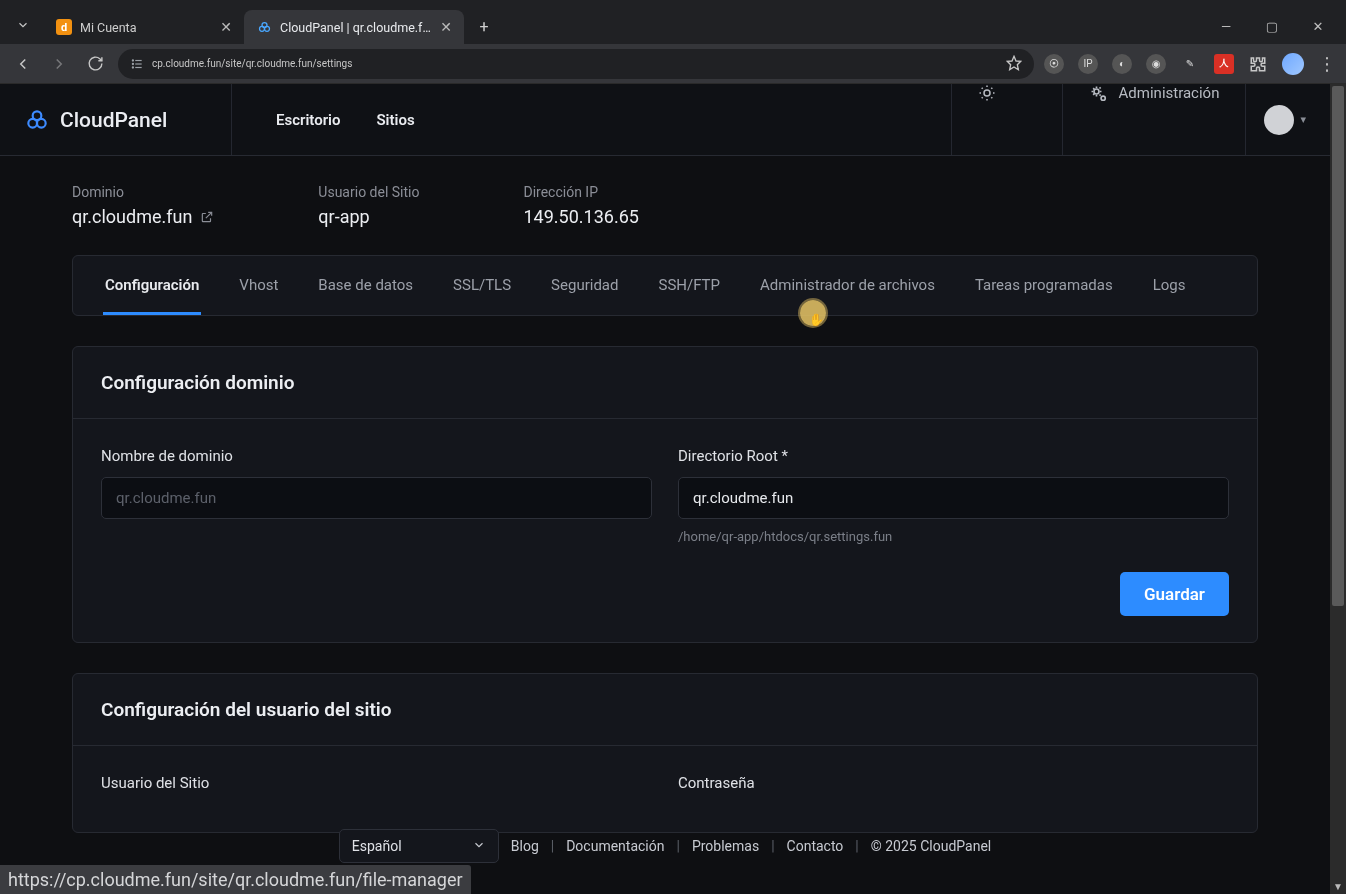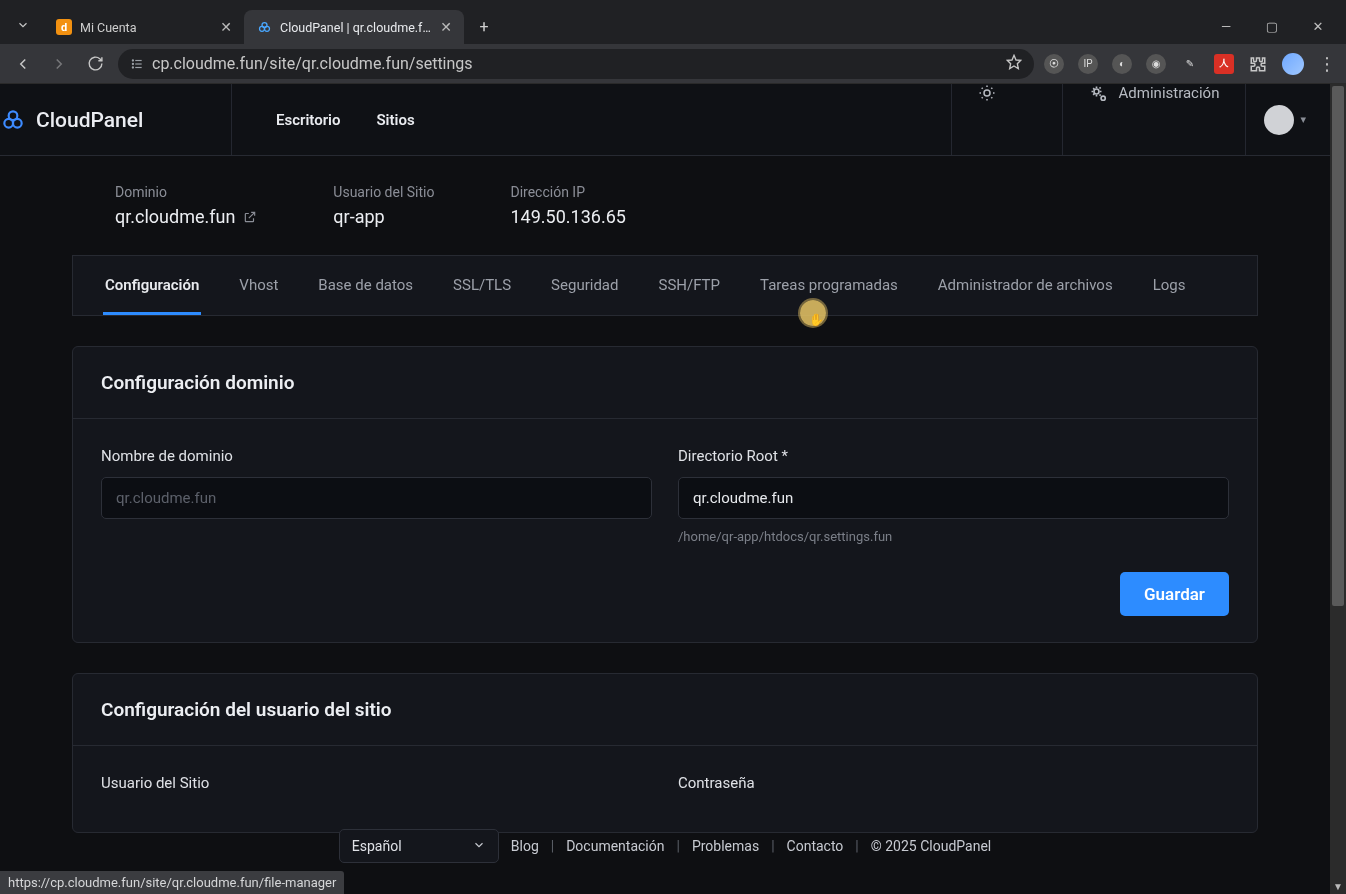--- a/index.html
+++ b/index.html
@@ -14,57 +14,57 @@
   .tab .favicon.orange { background:#f29111; color:#fff; font-size:11px; font-weight:bold;}
   .tab .favicon.blue svg { width:15px; height:15px; }
   .tab .title { flex:1; white-space:nowrap; overflow:hidden; text-overflow:ellipsis; }
   .tab .close { color:#bbb; font-size:14px; cursor:default;}
   .newtab { width:28px; height:28px; display:flex; align-items:center; justify-content:center; color:#cfcfcf; font-size:16px; margin-left:6px; margin-bottom:4px; cursor:default;}
   .window-controls { margin-left:auto; display:flex; gap:6px; margin-bottom:4px;}
   .window-controls div { width:40px; height:28px; display:flex; align-items:center; justify-content:center; color:#bfbfbf; font-size:13px;}
 
   .urlbar-row { height:40px; background:#35363a; display:flex; align-items:center; padding:0 10px; gap:10px; border-bottom:1px solid #2a2a2a;}
   .urlbar-row .navbtn { width:26px; height:26px; display:flex; align-items:center; justify-content:center; color:#bfbfbf; }
-  .urlbar { flex:1; height:30px; background:#202124; border-radius:15px; display:flex; align-items:center; padding:0 12px; color:#c7c7c7; font-size:16px; gap:8px;}
+  .urlbar { flex:1; height:30px; background:#202124; border-radius:15px; display:flex; align-items:center; padding:0 12px; color:#c7c7c7; font-size:10px; gap:8px;}
   .urlbar .secure { display:flex; align-items:center; gap:6px; color:#9aa0a6;}
   .ext-icons { display:flex; align-items:center; gap:14px; }
   .ext-icons .ext { width:20px; height:20px; border-radius:50%; background:#555; display:flex; align-items:center; justify-content:center; font-size:10px; color:#ddd;}
   .ext-icons .ext.red { background:#d93025; border-radius:3px; color:#fff; font-size:9px; font-weight:bold;}
   .ext-icons .avatar { width:22px; height:22px; border-radius:50%; background:linear-gradient(135deg,#6fa8ff,#a0c8ff);}
   .ext-icons .menu { font-size:18px; color:#c7c7c7; }
 
   
   .viewport { position:absolute; top:84px; bottom:0; left:0; right:16px; overflow:auto; background:#0e0f12; }
   .page-scrollbar { position:absolute; top:84px; bottom:0; right:0; width:16px; background:#2b2b2b; }
   .page-scrollbar .thumb { position:absolute; top:2px; left:2px; right:2px; height:520px; background:#5a5a5a; border-radius:2px; }
   .page-scrollbar .arrow { position:absolute; left:0; right:0; height:16px; display:flex; align-items:center; justify-content:center; color:#bbb; font-size:10px; background:#2b2b2b;}
   .page-scrollbar .arrow.up{ top:0; }
   .page-scrollbar .arrow.down{ bottom:0; }
 
   
   .app-header { height:72px; display:flex; align-items:center; border-bottom:1px solid #272a32; background:#0f1115;}
-  .brand { width:232px; display:flex; align-items:center; gap:10px; height:100%; border-right:1px solid #242730;}
+  .brand { width:232px; display:flex; align-items:center; gap:10px; padding-left:24px; height:100%; border-right:1px solid #242730;}
   .brand svg { width:26px; height:26px; }
   .brand .name { font-size:21px; font-weight:500; color:#ebedf2;}
   .mainnav { display:flex; gap:36px; padding-left:44px; height:100%; align-items:center;}
   .mainnav a { color:#e9ebef; font-weight:600; font-size:15px; text-decoration:none;}
   .header-right { margin-left:auto; display:flex; align-items:stretch; height:100%;}
   .header-right .cell { display:flex; gap:10px; padding:0 26px; border-left:1px solid #242730; color:#b7bbc2; font-size:15px;margin-left:40px;}
   .header-right .avatar-wrap { display:flex; align-items:center; padding:0 24px 0 18px; border-left:1px solid #242730; gap:6px;}
   .header-right .avatar { width:30px;height:30px;border-radius:50%;background:#d0d2d6;}
   .header-right .caret { color:#8a8e96; font-size:11px;}
 
   
   .page { padding:28px 72px 120px 72px; }
-  .info-row { display:flex; gap:76px; margin-bottom:28px;margin-left:43px;}
+  .info-row { display:flex; gap:104px; margin-bottom:28px;}
   .info-block .label { font-size:14px; color:#8b8e97; margin-bottom:6px; }
   .info-block .value { font-size:18px; color:#eceef2; display:flex; align-items:center; gap:8px;}
   .info-block .value svg{ width:14px; height:14px; color:#8b8e97;}
 
-  .tabs-card { background:#14161c; border:1px solid #272a32; border-radius:0; padding:0 0; margin-bottom:30px;}
+  .tabs-card { background:#14161c; border:1px solid #272a32; border-radius:6px; padding:0 0; margin-bottom:30px;}
   .tabs-card .tabs { display:flex; gap:36px; padding:0 30px; }
   .tabs-card .tabbtn { padding:20px 2px 18px 2px; color:#9ca0a9; font-size:15px; cursor:default; border-bottom:3px solid transparent; white-space:nowrap;}
   .tabs-card .tabbtn.active { color:#e9ebef; font-weight:600; border-bottom-color:#2d8cff; }
 
   .panel { background:#14161c; border:1px solid #272a32; border-radius:6px; margin-bottom:30px; }
   .panel-header { padding:24px 28px; border-bottom:1px solid #272a32; font-size:19px; font-weight:600; color:#eceef2; }
   .panel-body { padding:28px; }
   .form-grid { display:grid; grid-template-columns:1fr 1fr; gap:26px 26px; }
   .form-group label { display:block; font-size:15px; color:#dfe1e6; margin-bottom:12px;}
   .input { width:100%; height:42px; background:#0c0e13; border:1px solid #2d3039; border-radius:5px; padding:0 14px; color:#e6e8ec; font-size:15px;}
@@ -73,21 +73,21 @@
   .panel-actions { display:flex; justify-content:flex-end; padding:0 28px 26px 28px;}
   .btn-primary { background:#2d8cff; color:#fff; border:none; border-radius:5px; padding:12px 24px; font-size:17px; font-weight:600; cursor:default;}
 
   
   .footerbar { position:absolute; bottom:28px; left:0; right:16px; height:40px; display:flex; align-items:center; justify-content:center; gap:12px; color:#c7cad1; font-size:14px; background:transparent; z-index:5;}
   .footerbar .lang { width:160px; height:34px; background:#14161c; border:1px solid #2d3039; border-radius:5px; display:flex; align-items:center; justify-content:space-between; padding:0 12px; color:#dfe1e6; font-size:14px;}
   .footerbar .sep { color:#5b5f68; }
   .footerbar a { color:#c7cad1; text-decoration:none;}
 
   
-  .status-link { position:absolute; bottom:0; left:0; padding:4px 8px; background:#3b3c40; color:#d5d6d8; font-size:13px; z-index:10; border-top-right-radius:3px;}
+  .status-link { position:absolute; bottom:0; left:0; padding:4px 8px; background:#3b3c40; color:#d5d6d8; font-size:18px; z-index:10; border-top-right-radius:3px;}
 
   
   .cursor-spot { position:absolute; width:26px; height:26px; border-radius:50%; background:rgba(232,197,102,0.85); box-shadow:0 0 0 2px rgba(232,197,102,0.45); z-index:50; pointer-events:none; left:800px; top:300px; display:flex; align-items:center; justify-content:center;}
   .cursor-spot::after { content:"✋"; font-size:12px; position:relative; top:7px; left:4px;}
 </style>
 </head>
 <body>
 
 <div class="titlebar">
   <div class="tab-dropdown">
@@ -244,22 +244,22 @@
     </div>
 
     <div class="tabs-card">
       <div class="tabs">
         <div class="tabbtn active">Configuración</div>
         <div class="tabbtn">Vhost</div>
         <div class="tabbtn">Base de datos</div>
         <div class="tabbtn">SSL/TLS</div>
         <div class="tabbtn">Seguridad</div>
         <div class="tabbtn">SSH/FTP</div>
+        <div class="tabbtn">Administrador de archivos</div>
         <div class="tabbtn">Tareas programadas</div>
-        <div class="tabbtn">Administrador de archivos</div>
         <div class="tabbtn">Logs</div>
       </div>
     </div>
 
     <div class="panel">
       <div class="panel-header">Configuración dominio</div>
       <div class="panel-body">
         <div class="form-grid">
           <div class="form-group">
             <label>Nombre de dominio</label>

